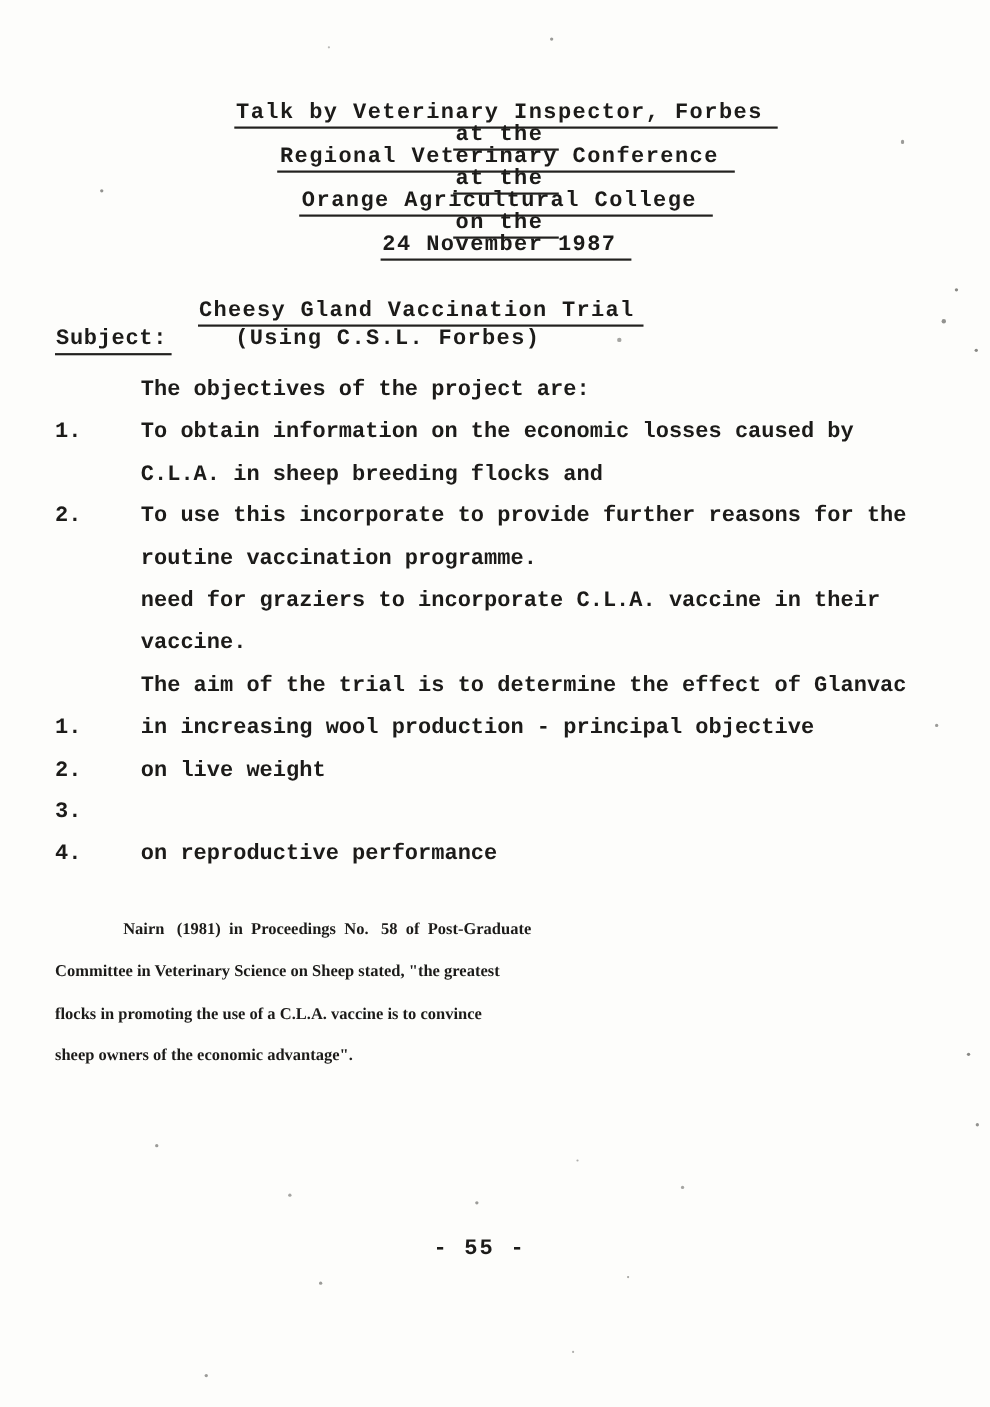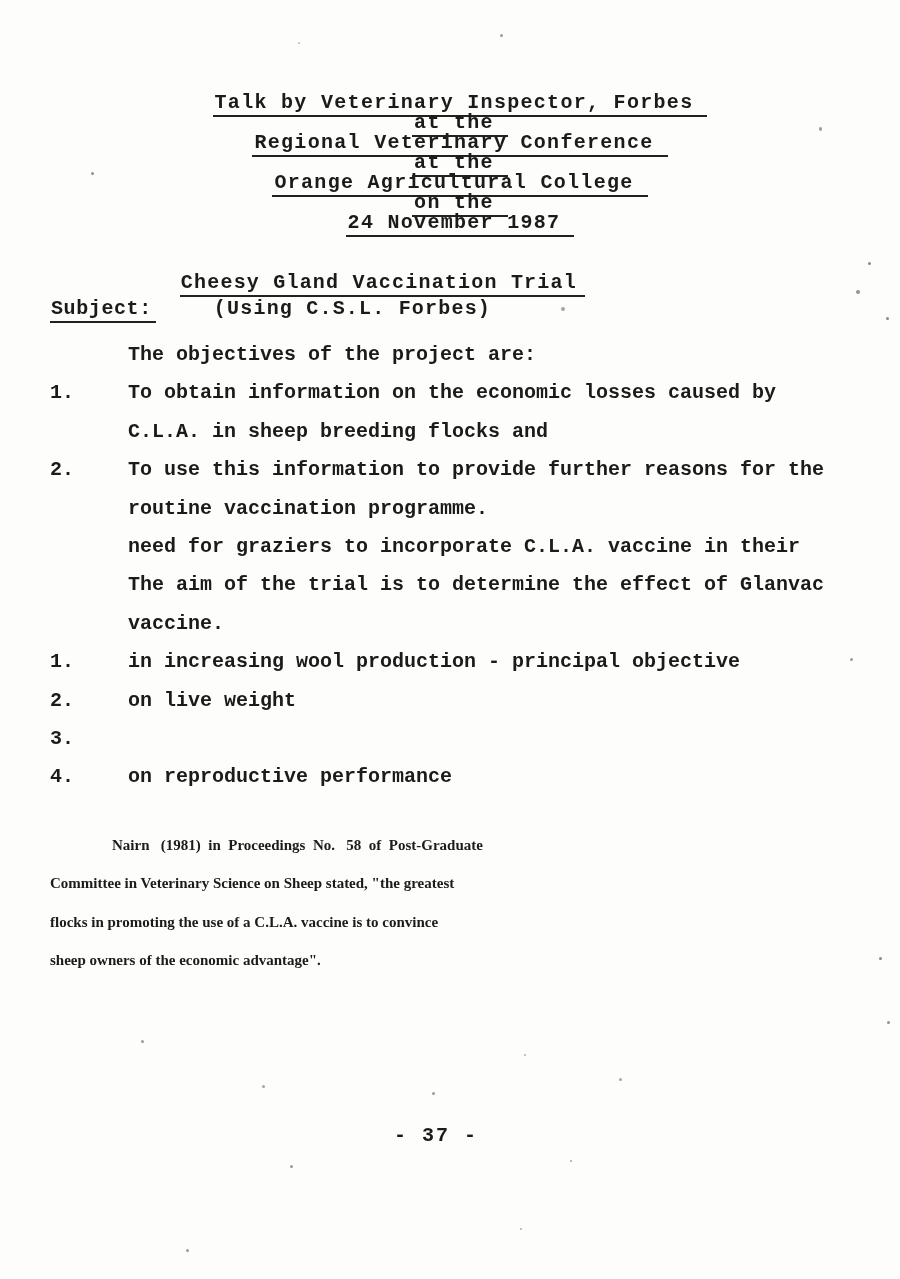--- a/index.html
+++ b/index.html
@@ -95,37 +95,37 @@
     <div class="body-row">
       <span class="body-num">1.</span>
       <span class="body-text">To obtain information on the economic losses caused by</span>
     </div>
     <div class="body-row">
       <span class="body-num"></span>
       <span class="body-text">C.L.A. in sheep breeding flocks and</span>
     </div>
     <div class="body-row">
       <span class="body-num">2.</span>
-      <span class="body-text">To use this information to provide further reasons for the</span>
+      <span class="body-text">To use this incorporate to provide further reasons for the</span>
     </div>
     <div class="body-row">
       <span class="body-num"></span>
       <span class="body-text">routine vaccination programme.</span>
     </div>
     <div class="body-row">
       <span class="body-num"></span>
       <span class="body-text">need for graziers to incorporate C.L.A. vaccine in their</span>
     </div>
     <div class="body-row">
       <span class="body-num"></span>
-      <span class="body-text">The aim of the trial is to determine the effect of Glanvac</span>
+      <span class="body-text">vaccine.</span>
     </div>
     <div class="body-row">
       <span class="body-num"></span>
-      <span class="body-text">vaccine.</span>
+      <span class="body-text">The aim of the trial is to determine the effect of Glanvac</span>
     </div>
     <div class="body-row">
       <span class="body-num">1.</span>
       <span class="body-text">in increasing wool production - principal objective</span>
     </div>
     <div class="body-row">
       <span class="body-num">2.</span>
       <span class="body-text">on live weight</span>
     </div>
     <div class="body-row">
@@ -137,21 +137,21 @@
     </div>
   </div>
 
   <div class="closing">
     <div class="closing-line first">Nairn   (1981)  in  Proceedings  No.   58  of  Post-Graduate</div>
     <div class="closing-line">Committee in Veterinary Science on Sheep stated, "the greatest</div>
     <div class="closing-line">flocks in promoting the use of a C.L.A. vaccine is to convince</div>
     <div class="closing-line">sheep owners of the economic advantage".</div>
   </div>
 
-  <div class="page-number">- 37 -</div>
+  <div class="page-number">- 55 -</div>
 
   <div>
     <div class="speck" style="left:500px;top:34px;width:3px;height:3px;opacity:.5"></div>
     <div class="speck" style="left:298px;top:42px;width:2px;height:2px;opacity:.35"></div>
     <div class="speck" style="left:91px;top:172px;width:3px;height:3px;opacity:.55"></div>
     <div class="speck" style="left:819px;top:127px;width:3px;height:4px;opacity:.5"></div>
     <div class="speck" style="left:868px;top:262px;width:3px;height:3px;opacity:.6"></div>
     <div class="speck" style="left:856px;top:290px;width:4px;height:4px;opacity:.55"></div>
     <div class="speck" style="left:886px;top:317px;width:3px;height:3px;opacity:.6"></div>
     <div class="speck" style="left:561px;top:307px;width:4px;height:4px;opacity:.45"></div>

